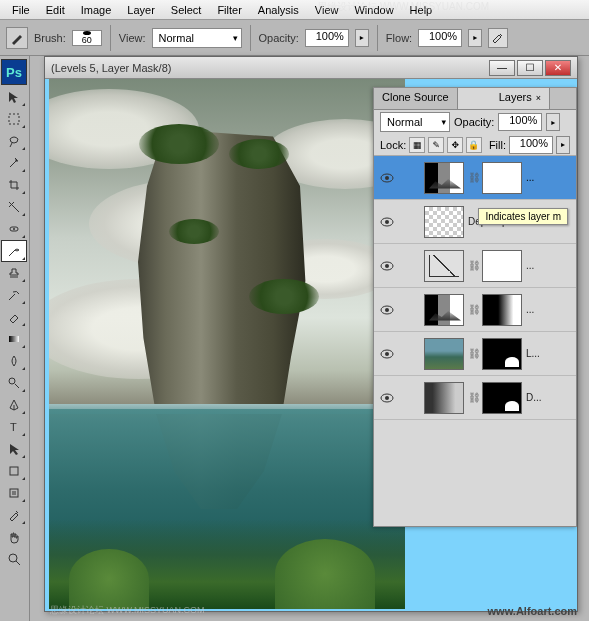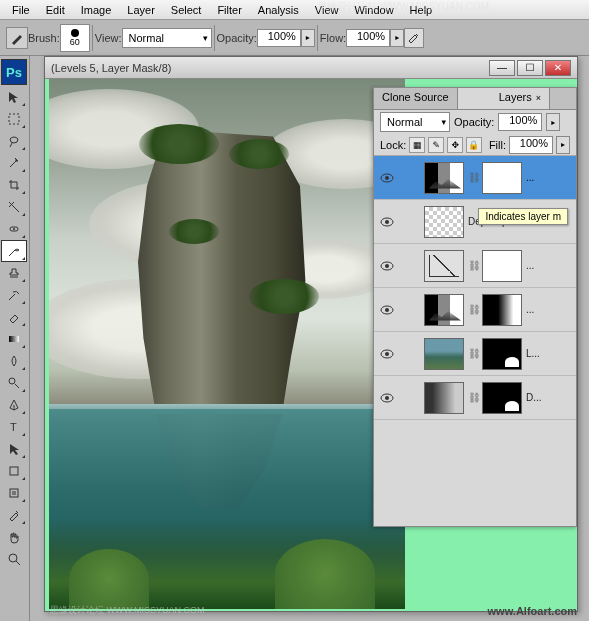--- a/index.html
+++ b/index.html
@@ -1,41 +1,41 @@
 <!DOCTYPE html>
 <html><head>
 <meta charset="utf-8">
 <style>
 * { box-sizing: border-box; margin: 0; padding: 0; font-family: Tahoma, sans-serif; font-size: 11px; }
 body { width: 589px; height: 621px; background: #b8b8b8; overflow: hidden; position: relative; }
 
 .menubar { background: linear-gradient(#f5f5f5, #e0e0e0); height: 20px; display: flex; align-items: center; padding: 0 4px; border-bottom: 1px solid #999; }
 .menubar span { padding: 2px 8px; cursor: default; }
 
-.optbar { background: #b8b8b8; height: 36px; display: flex; align-items: center; padding: 0 6px; border-bottom: 1px solid #888; }
+.optbar { background: #b8b8b8; height: 36px; display: flex; align-items: center; padding: 0 6px; gap: 6px; border-bottom: 1px solid #888; }
 .optbar .tool-icon { width: 22px; height: 22px; background: #d0d0d0; border: 1px solid #888; display: flex; align-items: center; justify-content: center; }
 .optbar .lbl { color: #333; }
-.brush-prev { width: 30px; height: 28px; border: 1px solid #888; background: #fff; display: flex; flex-direction: column; align-items: center; justify-content: center; }
+.brush-prev { width: 30px; height: 16px; border: 1px solid #888; background: #fff; display: flex; flex-direction: column; align-items: center; justify-content: center; }
 .brush-dot { width: 8px; height: 8px; background: #000; border-radius: 50%; }
 .dropdown { height: 20px; border: 1px solid #888; background: #fff; padding: 0 16px 0 6px; display: flex; align-items: center; position: relative; }
 .dropdown::after { content: "▾"; position: absolute; right: 3px; font-size: 9px; }
 .pct-input { width: 44px; height: 18px; border: 1px solid #888; background: #fff; text-align: right; padding-right: 4px; }
 .arrow-btn { width: 14px; height: 18px; border: 1px solid #888; background: #ddd; display: flex; align-items: center; justify-content: center; font-size: 8px; }
 .sep { width: 1px; height: 26px; background: #888; margin: 0 2px; }
 .small-icon { width: 20px; height: 20px; border: 1px solid #888; background: #ddd; display: flex; align-items: center; justify-content: center; }
 
 .workspace { position: absolute; top: 56px; left: 0; right: 0; bottom: 0; display: flex; }
 
 .toolbox { width: 30px; background: #b8b8b8; border-right: 1px solid #888; display: flex; flex-direction: column; padding-top: 2px; }
 .ps-logo { width: 26px; height: 26px; background: #0a3d91; color: #5eead4; display: flex; align-items: center; justify-content: center; font-weight: bold; margin: 1px; border: 1px solid #333; font-size: 13px; }
 .tool-btn { width: 26px; height: 22px; margin: 0 1px; display: flex; align-items: center; justify-content: center; position: relative; border: 1px solid transparent; }
 .tool-btn .tri { position: absolute; right: 1px; bottom: 1px; width: 0; height: 0; border-left: 3px solid transparent; border-bottom: 3px solid #333; }
 
 .doc-area { flex: 1; position: relative; }
-.doc-window { position: absolute; left: 14px; top: 0; width: 534px; height: 556px; background: #86efac; border: 1px solid #666; box-shadow: 2px 2px 6px rgba(0,0,0,0.3); }
+.doc-window { position: absolute; left: 14px; top: 0; width: 534px; height: 556px; background: #7dd3fc; border: 1px solid #666; box-shadow: 2px 2px 6px rgba(0,0,0,0.3); }
 .doc-title { height: 22px; background: linear-gradient(#e8e8e8, #c8c8c8); display: flex; align-items: center; padding: 0 6px; border-bottom: 1px solid #888; }
 .doc-title .txt { flex: 1; color: #333; }
 .win-btns { display: flex; gap: 2px; }
 .win-btn { width: 26px; height: 16px; border: 1px solid #777; display: flex; align-items: center; justify-content: center; font-size: 10px; }
 .win-min { background: linear-gradient(#f8f8f8,#d0d0d0); }
 .win-max { background: linear-gradient(#f8f8f8,#d0d0d0); }
 .win-close { background: linear-gradient(#f08080,#c03030); color: #fff; }
 
 .canvas { position: absolute; top: 22px; left: 4px; width: 356px; height: 530px; background: #444; overflow: hidden; }
 .sky { position: absolute; inset: 0; background: linear-gradient(#7a8a7a 0%, #9aa598 15%, #c8d0c8 30%, #dde4dc 45%, #b8c0b0 55%, #888878 62%, #5a7a7a 65%); }

